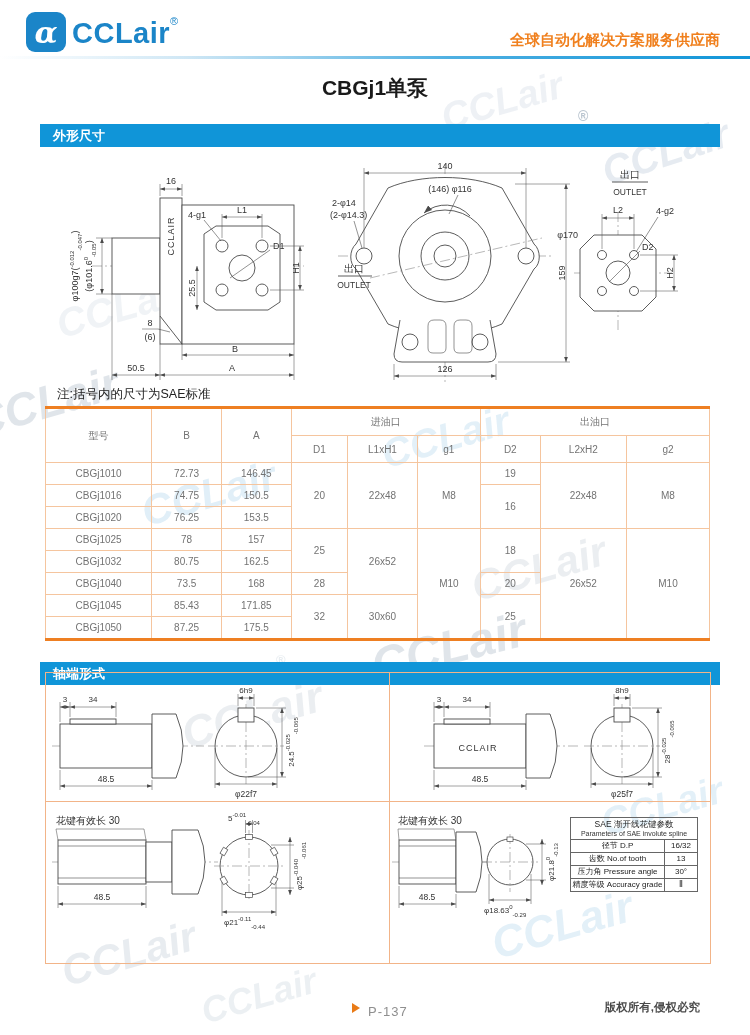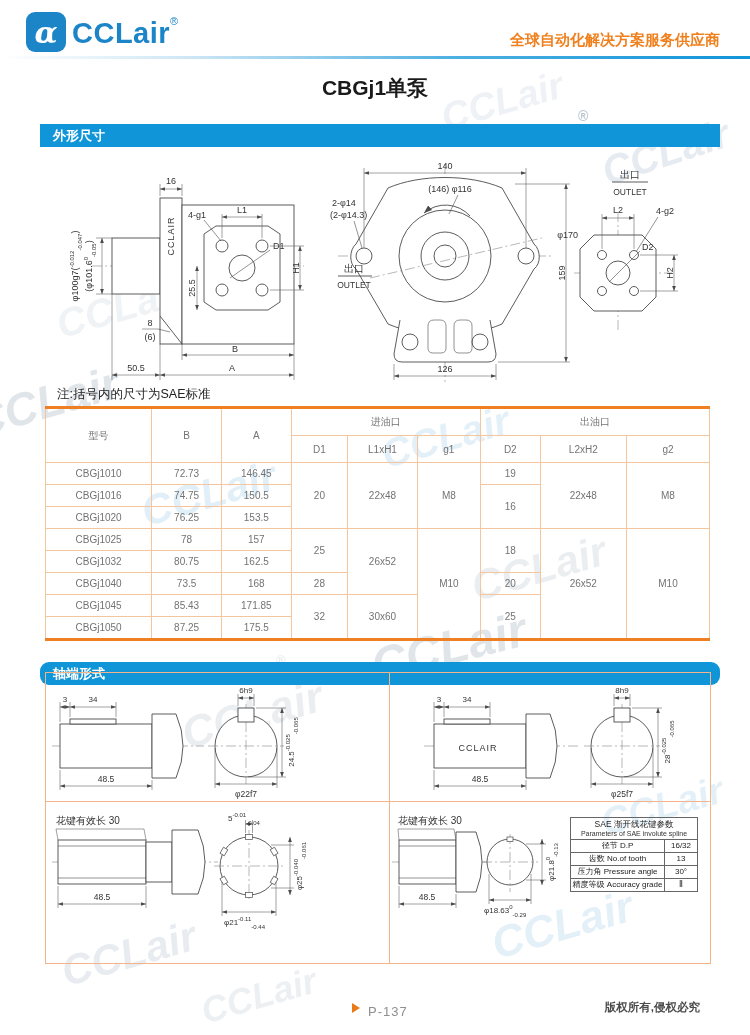--- a/index.html
+++ b/index.html
@@ -316,21 +316,21 @@
         <td rowspan="2">25</td>
       </tr>
       <tr>
         <td>CBGj1050</td>
         <td>87.25</td>
         <td>175.5</td>
       </tr>
     </tbody>
   </table>
 
-  <div class="bar" style="top:650px;border-radius:9px;">轴端形式</div>
+  <div class="bar" style="top:650px;">轴端形式</div>
 
   <div class="shaft-box">
     <div class="divider-v"></div>
     <div class="divider-h"></div>
   </div>
 
   <svg class="abs" style="left:46px;top:674px;" width="342" height="126" viewBox="0 0 342 126">
     <line class="cl" x1="6" y1="72" x2="158" y2="72"></line>
     <rect class="shape" x="14" y="50" width="92" height="44"></rect>
     <rect class="shape" x="24" y="45" width="46" height="5"></rect>

